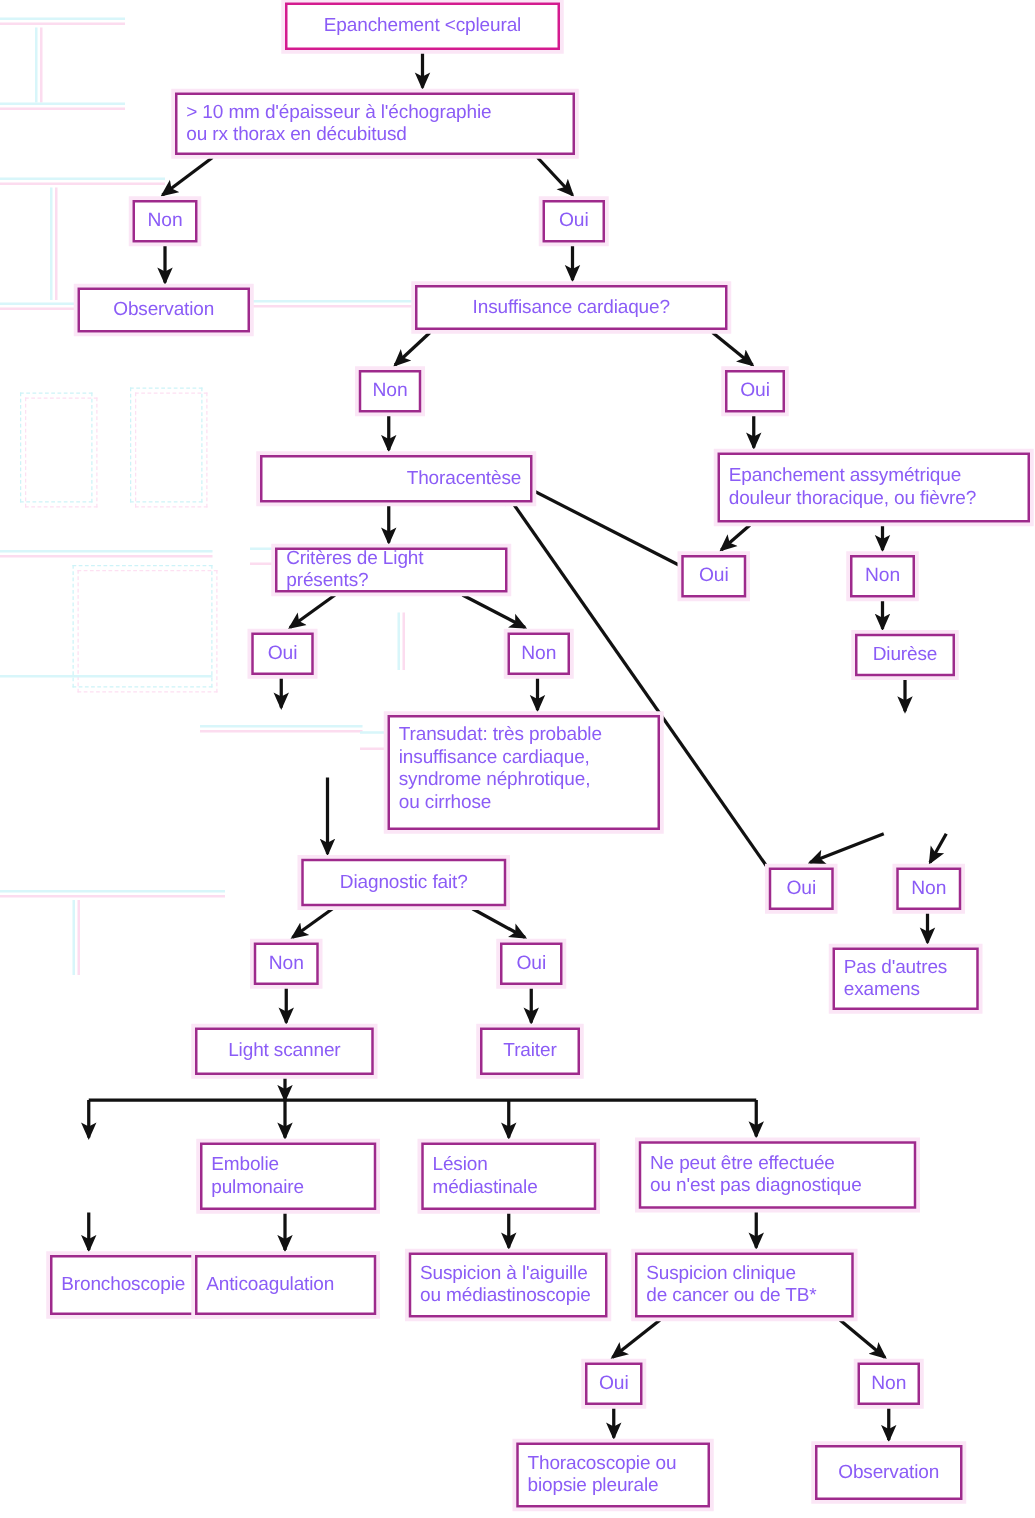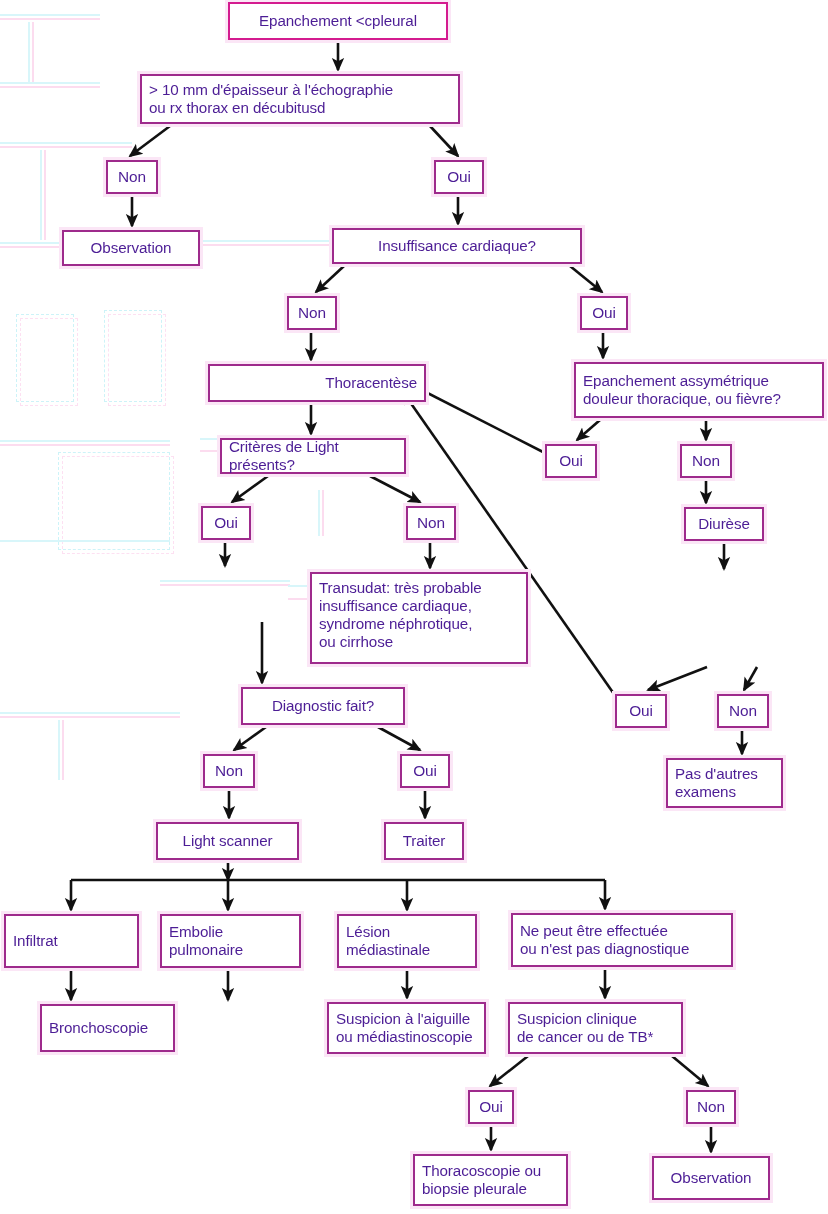--- a/index.html
+++ b/index.html
@@ -8,21 +8,21 @@
   svg.layer{position:absolute;left:0;top:0;width:828px;height:1214px;}
   .node{
     position:absolute;
     box-sizing:border-box;
     background:#ffffff;
     border:2.2px solid #9e2a8c;
     box-shadow:0 0 0 3px #fbe6f6;
     display:flex;
     align-items:center;
     padding:2px 7px;
-    color:#4c1d95;
+    color:#8b5cf6;
     font-size:15.2px;
     line-height:1.18;
     letter-spacing:-0.1px;
     white-space:pre-line;
     z-index:3;
   }
   .node.center{justify-content:center;text-align:center;}
   .node.top{align-items:flex-start;padding-top:5px;}
   .node.root{border-color:#d41b8f;border-width:2.6px;}
   .node.small{font-size:15.4px;}
@@ -158,28 +158,28 @@
 ou cirrhose</span></div>
     <div class="node center" style="left: 241px; top: 687px; width: 164px; height: 38px;"><span>Diagnostic fait?</span></div>
     <div class="node center small" style="left: 615px; top: 694px; width: 52px; height: 34px;"><span>Oui</span></div>
     <div class="node center small" style="left: 717px; top: 694px; width: 52px; height: 34px;"><span>Non</span></div>
     <div class="node center small" style="left: 203px; top: 754px; width: 52px; height: 34px;"><span>Non</span></div>
     <div class="node center small" style="left: 400px; top: 754px; width: 50px; height: 34px;"><span>Oui</span></div>
     <div class="node" style="left: 666px; top: 758px; width: 117px; height: 50px;"><span>Pas d'autres
 examens</span></div>
     <div class="node center" style="left: 156px; top: 822px; width: 143px; height: 38px;"><span>Light scanner</span></div>
     <div class="node center" style="left: 384px; top: 822px; width: 80px; height: 38px;"><span>Traiter</span></div>
-    <div class="node" style="left: 4px; top: 914px; width: 135px; height: 54px;"><span>Infiltrat</span></div>
     <div class="node" style="left: 160px; top: 914px; width: 141px; height: 54px;"><span>Embolie
 pulmonaire</span></div>
     <div class="node" style="left: 337px; top: 914px; width: 140px; height: 54px;"><span>Lésion
 médiastinale</span></div>
     <div class="node" style="left: 511px; top: 913px; width: 222px; height: 54px;"><span>Ne peut être effectuée
 ou n'est pas diagnostique</span></div>
     <div class="node" style="left: 4px; top: 1004px; width: 135px; height: 48px; margin-left: 36px;"><span>Bronchoscopie</span></div>
+    <div class="node" style="left: 156px; top: 1004px; width: 145px; height: 48px;"><span>Anticoagulation</span></div>
     <div class="node" style="left: 327px; top: 1002px; width: 159px; height: 52px;"><span>Suspicion à l'aiguille
 ou médiastinoscopie</span></div>
     <div class="node" style="left: 508px; top: 1002px; width: 175px; height: 52px;"><span>Suspicion clinique
 de cancer ou  de TB*</span></div>
     <div class="node center small" style="left: 468px; top: 1090px; width: 46px; height: 34px;"><span>Oui</span></div>
     <div class="node center small" style="left: 686px; top: 1090px; width: 50px; height: 34px;"><span>Non</span></div>
     <div class="node" style="left: 413px; top: 1154px; width: 155px; height: 52px;"><span>Thoracoscopie ou
 biopsie pleurale</span></div>
     <div class="node center" style="left: 652px; top: 1156px; width: 118px; height: 44px;"><span>Observation</span></div>
   </div>

